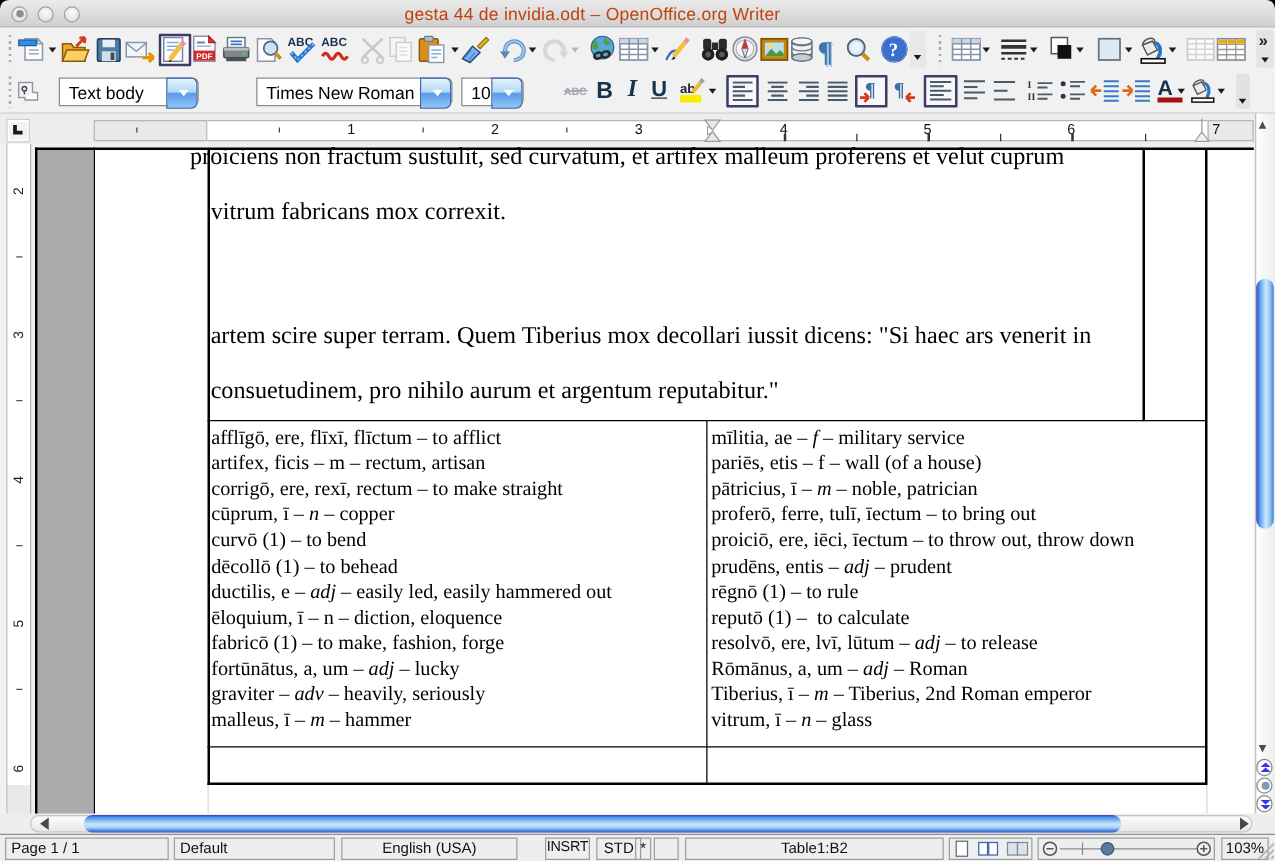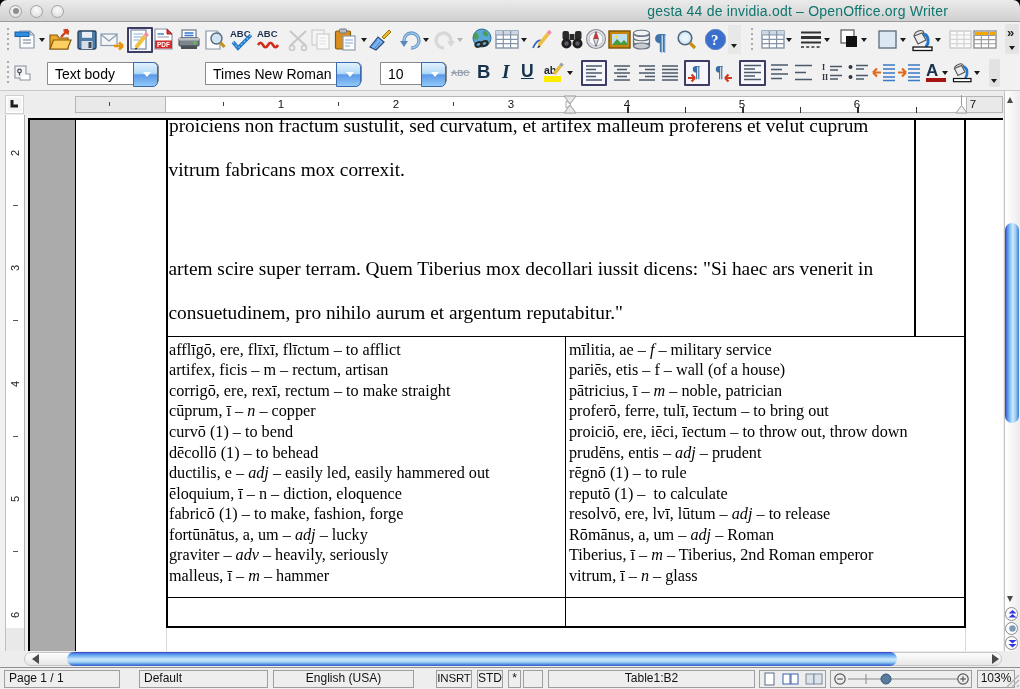--- a/index.html
+++ b/index.html
@@ -1,21 +1,21 @@
 <!DOCTYPE html>
 <html><head><meta charset="utf-8">
 <style>
 *{margin:0;padding:0;box-sizing:border-box}
 html,body{width:1020px;height:689px;overflow:hidden;background:#f1f1f1;font-family:"Liberation Sans",sans-serif}
 .a{position:absolute}
 #win{position:absolute;left:0;top:0;width:1020px;height:689px;background:#f1f1f1}
 #tbk{position:absolute;left:0;top:0;width:1020px;height:7px;background:#000}
 #title{position:absolute;left:0;top:0;width:1020px;height:22px;background:linear-gradient(#ebebeb,#d0d0d0);border-radius:7px 7px 0 0;border-bottom:1px solid #9c9c9c}
 .wbtn{position:absolute;top:4.5px;width:13px;height:13px;border-radius:50%;border:1px solid #a2a2a2;background:radial-gradient(circle at 50% 35%,#fbfbfb,#d9d9d9)}
-#ttext{position:absolute;top:2.5px;left:0;width:948px;text-align:right;font-size:14px;letter-spacing:0.2px;color:#0f766e}
+#ttext{position:absolute;top:2.5px;left:0;width:948px;text-align:center;font-size:14px;letter-spacing:0.2px;color:#c2410c}
 .grip{position:absolute;width:2px;background-image:repeating-linear-gradient(#aaa 0 2px,transparent 2px 5px)}
 .drop{position:absolute;width:0;height:0;border-left:3.5px solid transparent;border-right:3.5px solid transparent;border-top:4.5px solid #1a1a1a}
 .gdrop{position:absolute;width:0;height:0;border-left:3.5px solid transparent;border-right:3.5px solid transparent;border-top:4.5px solid #b5b5b5}
 .selbox{position:absolute;width:26px;height:26px;top:27px;border:2px solid #3c3c64;background:#f7f7fb;border-radius:1px}
 .tl{position:absolute;background:#000}
 .st{position:absolute;font-family:"Liberation Serif",serif;font-size:19.35px;color:#000;white-space:pre}
 .vc{position:absolute;font-family:"Liberation Serif",serif;font-size:16.2px;line-height:20.56px;color:#000}
 .vc div{white-space:pre}
 .vrn{position:absolute;left:5.5px;width:18px;text-align:center;font-size:11px;color:#222;transform:rotate(-90deg)}
 .vrt{position:absolute;left:13px;width:5px;height:1px;background:#555}
@@ -245,21 +245,21 @@
       <path d="M12 11 L16 11 L16 17 L6 17 L6 15" fill="#fff" stroke="#8a96a4" stroke-width="1.1"></path>
       <circle cx="5.5" cy="8" r="1.8" fill="none" stroke="#445" stroke-width="1.2"></circle>
       <path d="M5.5 9.5 L5.5 12.5" stroke="#445" stroke-width="1.2"></path>
     </svg>
 <div class="combo" style="left:47px;width:112px">
       <span class="ct">Text body</span>
     </div>
 <div class="combo" style="left:205px;width:157px">
       <span class="ct">Times New Roman</span>
     </div>
-<div class="combo" style="left:380px;width:67px">
+<div class="combo" style="left:369px;width:50px">
       <span class="ct">10</span>
     </div>
 <svg class="a" style="left:451px;top:66px" width="21" height="14">
       <text x="0" y="10" font-family="Liberation Sans" font-size="8.5" font-weight="bold" fill="#9aa4b0">ABC</text>
       <path d="M0 6.5 L19 6.5" stroke="#9aa4b0" stroke-width="1.2"></path>
     </svg>
 <div class="a" style="left:477px;top:61px;font-family:'Liberation Sans',sans-serif;font-size:18.5px;font-weight:bold;color:#16334e">B</div>
 <div class="a" style="left:502px;top:61px;font-family:'Liberation Serif',serif;font-size:19.5px;font-weight:bold;font-style:italic;color:#16334e">I</div>
 <div class="a" style="left:521px;top:61px;font-family:'Liberation Sans',sans-serif;font-size:17.5px;font-weight:bold;color:#16334e;text-decoration:underline">U</div>
 <svg class="a" style="left:544px;top:61px" width="22" height="23">
@@ -388,21 +388,21 @@
 <div class="tl" style="left:166.2px;top:119.5px;width:1.5px;height:508px"></div>
 <div class="tl" style="left:914px;top:119.5px;width:1.5px;height:217.8px"></div>
 <div class="tl" style="left:964px;top:119.5px;width:1.5px;height:508px"></div>
 <div class="tl" style="left:564.6px;top:336px;width:1.5px;height:291.5px"></div>
 <div class="tl" style="left:166.2px;top:335.8px;width:799.3px;height:1.5px"></div>
 <div class="tl" style="left:166.2px;top:596.5px;width:799.3px;height:1.5px"></div>
 <div class="tl" style="left:166.2px;top:626px;width:799.3px;height:1.5px"></div>
 <div class="a" style="left:166.4px;top:627.5px;width:1px;height:23.5px;background:#d8d8d8"></div>
 <div class="a" style="left:964.6px;top:627.5px;width:1px;height:23.5px;background:#d8d8d8"></div>
 
-<div class="st" style="left:169px;top:115.4px">proiciens non fractum sustulit, sed curvatum, et artifex malleum proferens et velut cuprum</div>
+<div class="st" style="left:152px;top:115.4px">proiciens non fractum sustulit, sed curvatum, et artifex malleum proferens et velut cuprum</div>
 <div class="st" style="left:168.5px;top:159.4px">vitrum fabricans mox correxit.</div>
 <div class="st" style="left:168.5px;top:258.4px">artem scire super terram. Quem Tiberius mox decollari iussit dicens: "Si haec ars venerit in</div>
 <div class="st" style="left:168.5px;top:302.4px">consuetudinem, pro nihilo aurum et argentum reputabitur."</div>
 
 <div class="vc" style="left:169px;top:339.7px">
 <div>afflīgō, ere, flīxī, flīctum – to afflict</div>
 <div>artifex, ficis – m – rectum, artisan</div>
 <div>corrigō, ere, rexī, rectum – to make straight</div>
 <div>cūprum, ī – <i>n</i> – copper</div>
 <div>curvō (1) – to bend</div>
@@ -449,25 +449,25 @@
       </svg>
     </div>
 
 <div id="hs" class="a" style="left:0;top:651px;width:1020px;height:16px;background:#ededed"></div>
 <div class="a" style="left:24px;top:651.5px;width:978px;height:14.5px;background:linear-gradient(#fdfdfd,#e7e7e7);border:1px solid #c6c6c6;border-radius:8px"></div>
 <div class="a" style="left:31.5px;top:654px;width:0;height:0;border-top:5px solid transparent;border-bottom:5px solid transparent;border-right:7.5px solid #4a4a4a"></div>
 <div class="a" style="left:67px;top:651.5px;width:830px;height:14px;border-radius:7.5px;background:linear-gradient(#3b3bbb 0%,#4f93ec 14%,#7fb8f3 30%,#c9e7fb 52%,#a6d4f8 72%,#4f8fe0 88%,#3c53c8 100%)"></div>
 <div class="a" style="left:991.5px;top:654px;width:0;height:0;border-top:5px solid transparent;border-bottom:5px solid transparent;border-left:7.5px solid #4a4a4a"></div>
 
 <div id="status" class="a" style="left:0;top:667px;width:1020px;height:22px;background:#eee;border-top:1.5px solid #8f8f8f"></div>
-<div class="sbox" style="left:4px;width:116px;padding-left:4px">Page 1 / 1</div>
+<div class="sbox" style="left:4px;width:131px;padding-left:4px">Page 1 / 1</div>
 <div class="sbox" style="left:139px;width:129px;padding-left:4px">Default</div>
 <div class="sbox" style="left:273px;width:141px;text-align:center">English (USA)</div>
 <div class="sbox" style="left:436px;width:36px;text-align:center;font-size:11.5px;letter-spacing:-0.2px">INSRT</div>
-<div class="sbox" style="left:477px;width:26px;text-align:center">STD</div>
+<div class="sbox" style="left:477px;width:36px;text-align:center">STD</div>
 <div class="sbox" style="left:508px;width:13px;text-align:center">*</div>
 <div class="sbox" style="left:523px;width:20px"></div>
 <div class="sbox" style="left:548px;width:207px;text-align:center">Table1:B2</div>
 <div class="sbox" style="left:759px;width:67px"></div>
 <svg class="a" style="left:764px;top:672px" width="62" height="14">
 <rect x="1" y="1" width="9" height="12" fill="#fff" stroke="#5a6b8c" stroke-width="1"></rect>
 <rect x="19" y="2" width="7" height="10" fill="#fff" stroke="#3a62b0" stroke-width="1"></rect>
       <rect x="27" y="2" width="7" height="10" fill="#fff" stroke="#3a62b0" stroke-width="1"></rect>
 <rect x="42" y="2" width="8" height="10" fill="#dde3ea" stroke="#7a8aa0" stroke-width="1"></rect>
       <rect x="50" y="2" width="8" height="10" fill="#dde3ea" stroke="#7a8aa0" stroke-width="1"></rect>

